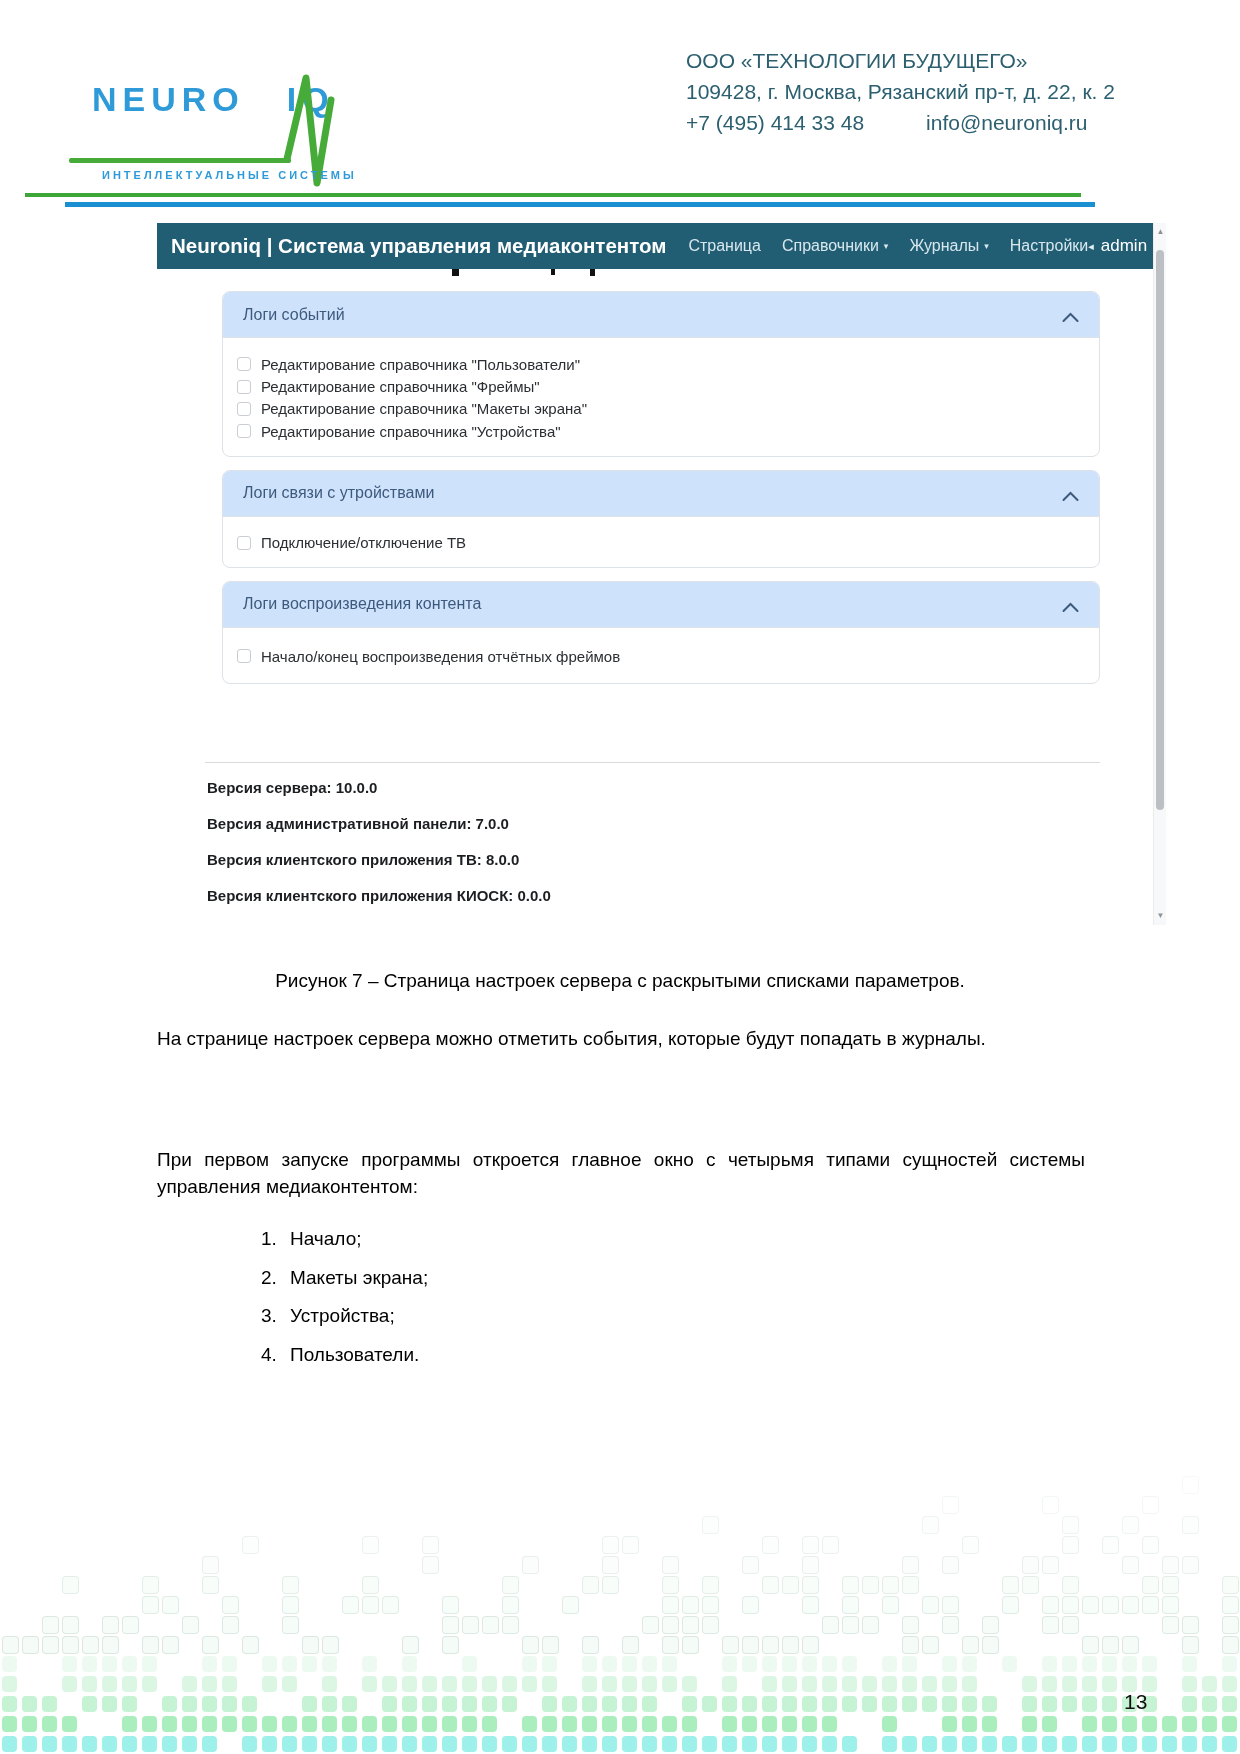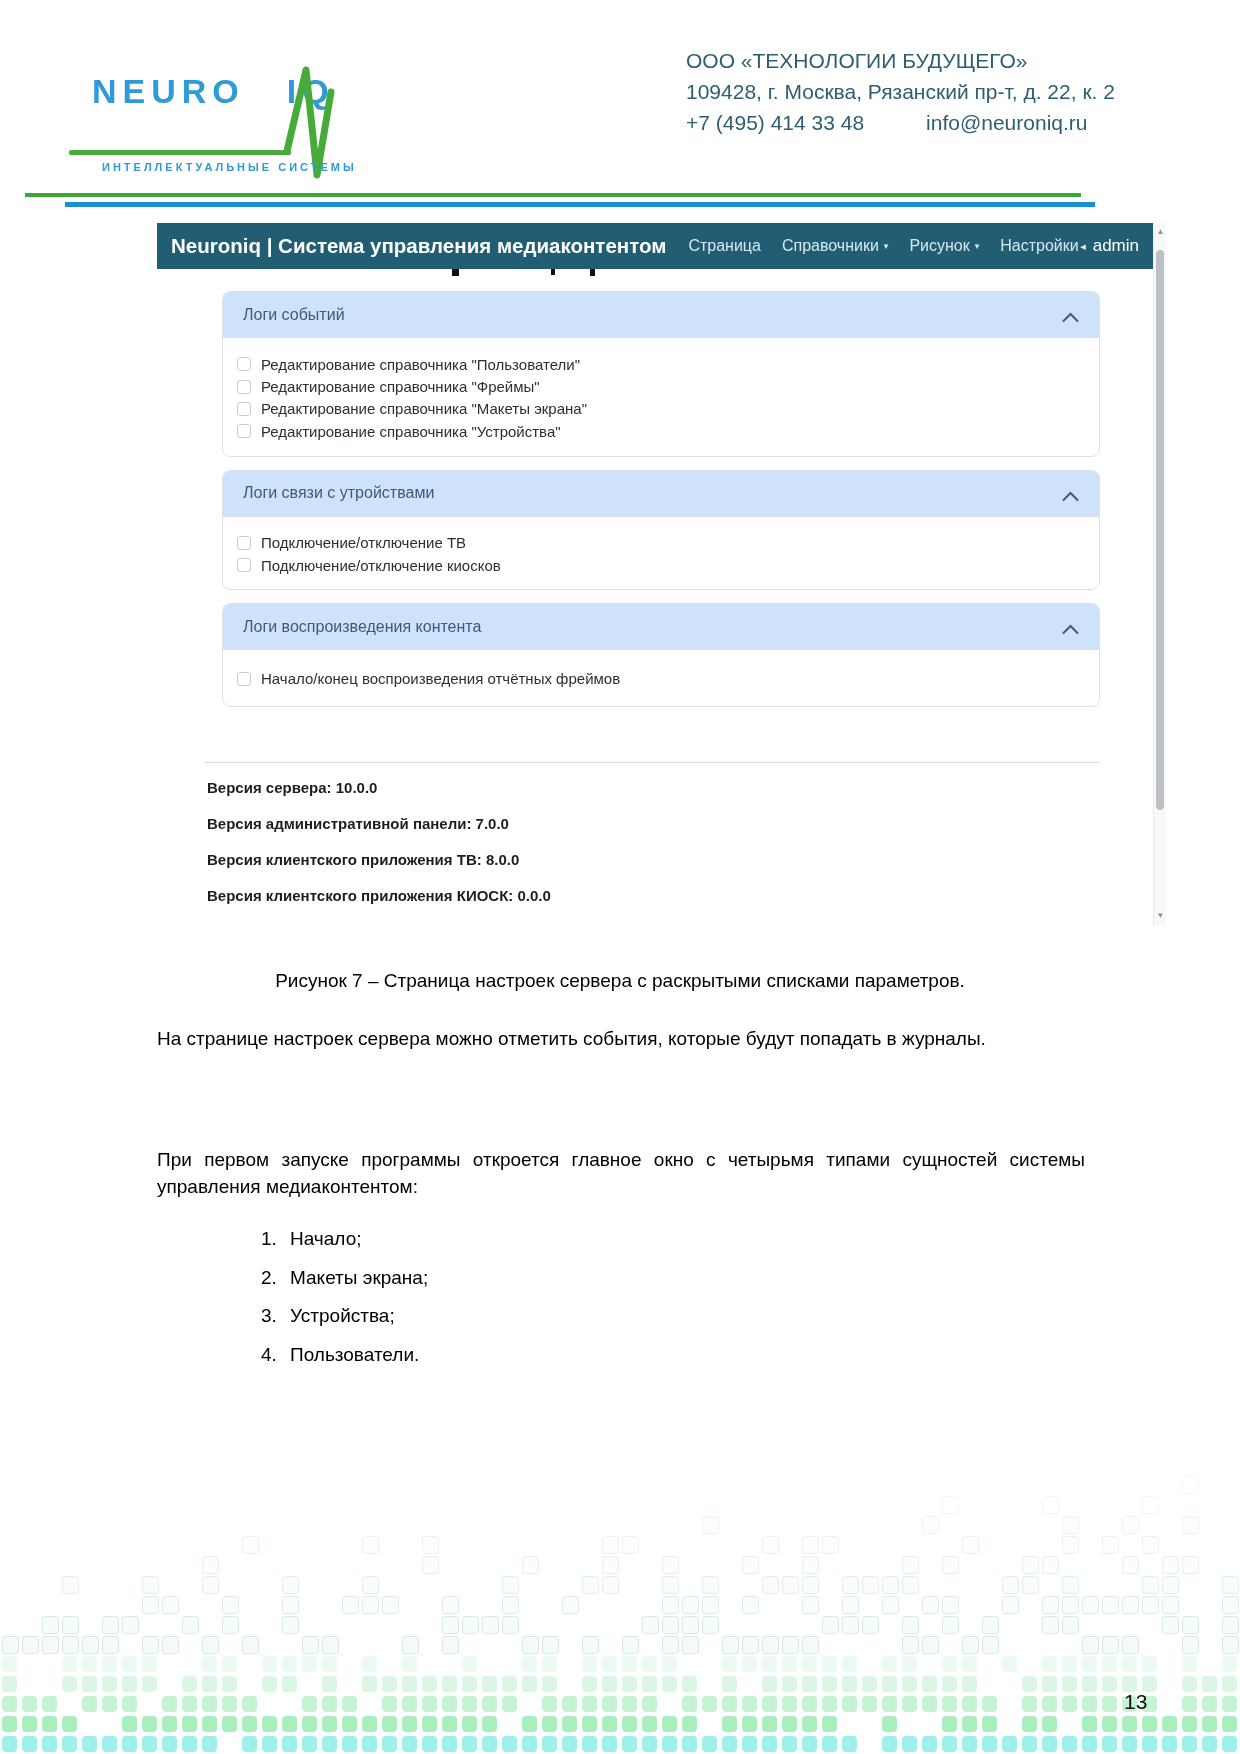--- a/index.html
+++ b/index.html
@@ -1,20 +1,20 @@
 <!DOCTYPE html>
 <html><head>
 <meta charset="utf-8">
 <style>
   html,body{margin:0;padding:0;background:#888;}
   .page{position:relative;width:1240px;height:1754px;background:#fff;margin:0 auto;
         font-family:"Liberation Sans",sans-serif;overflow:hidden;}
 
   
-  .logo{position:absolute;left:85px;top:34px;width:320px;height:115px;}
+  .logo{position:absolute;left:85px;top:42px;width:320px;height:115px;}
   .logo-word{position:absolute;left:7px;top:38px;display:flex;}
   .logo-part{font-size:34px;font-weight:bold;color:#2f9ad8;letter-spacing:6px;}
   .logo-part2{margin-left:42px;}
   .logo-underline{position:absolute;left:-23px;top:78px;width:222px;height:5px;background:#46ab39;border-radius:2px;}
   .logo-pulse{position:absolute;left:185px;top:-10px;}
   .logo-tagline{position:absolute;left:10px;top:89px;font-size:11px;font-weight:bold;color:#2f9ad8;letter-spacing:3px;white-space:nowrap;}
 
   .company{position:absolute;left:686px;top:45px;width:520px;color:#2c5f6f;font-size:21px;line-height:31px;}
   .company .pre{white-space:pre;}
   .company-row{display:flex;}
@@ -105,21 +105,21 @@
   <div class="rule-green"></div>
   <div class="rule-blue"></div>
 
   <section class="shot">
 
     <nav class="navbar">
       <span class="brand">Neuroniq | Система управления медиаконтентом</span>
       <div class="nav-menu" id="nav-menu">
           <span class="nav-item"><span>Страница</span></span>
           <span class="nav-item"><span>Справочники</span><span class="caret">▾</span></span>
-          <span class="nav-item"><span>Рисунок</span><span class="caret">▾</span></span>
+          <span class="nav-item"><span>Журналы</span><span class="caret">▾</span></span>
           <span class="nav-item"><span>Настройки</span></span>
         </div>
       <div class="admin-group">
         <span class="admin-caret">◂</span>
         <span class="admin-label">admin</span>
       </div>
     </nav>
 
     <span class="artifact" style="left:295px;top:46px;width:7px;height:7px;"></span>
     <span class="artifact" style="left:394px;top:46px;width:4px;height:6px;"></span>
@@ -156,24 +156,20 @@
           <div class="acc-head">
             <span class="acc-title">Логи связи с утройствами</span>
             <span class="acc-chev"><svg width="17" height="11" viewBox="0 0 17 11">
                 <path d="M1.5 9 L8.5 2 L15.5 9" fill="none" stroke="#3d5a7d" stroke-width="2" stroke-linecap="round"></path>
               </svg></span>
           </div>
           <div class="acc-body">
             <div class="chk-row">
               <span class="chk"></span>
               <span class="chk-label">Подключение/отключение ТВ</span>
-            </div>
-            <div class="chk-row">
-              <span class="chk"></span>
-              <span class="chk-label">Подключение/отключение киосков</span>
             </div>
           </div>
         </div>
         <div class="acc-card">
           <div class="acc-head">
             <span class="acc-title">Логи воспроизведения контента</span>
             <span class="acc-chev"><svg width="17" height="11" viewBox="0 0 17 11">
                 <path d="M1.5 9 L8.5 2 L15.5 9" fill="none" stroke="#3d5a7d" stroke-width="2" stroke-linecap="round"></path>
               </svg></span>
           </div>

